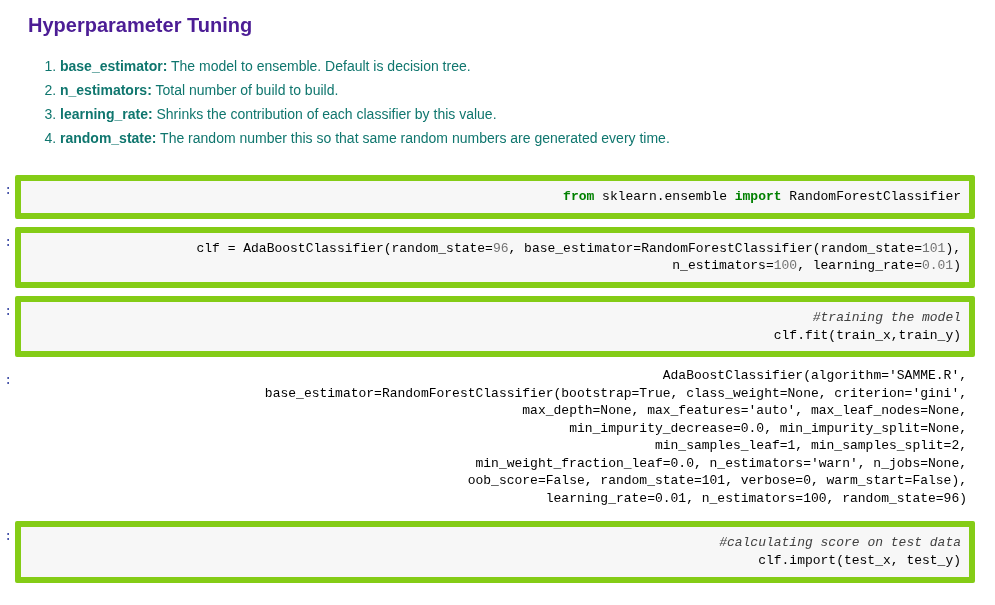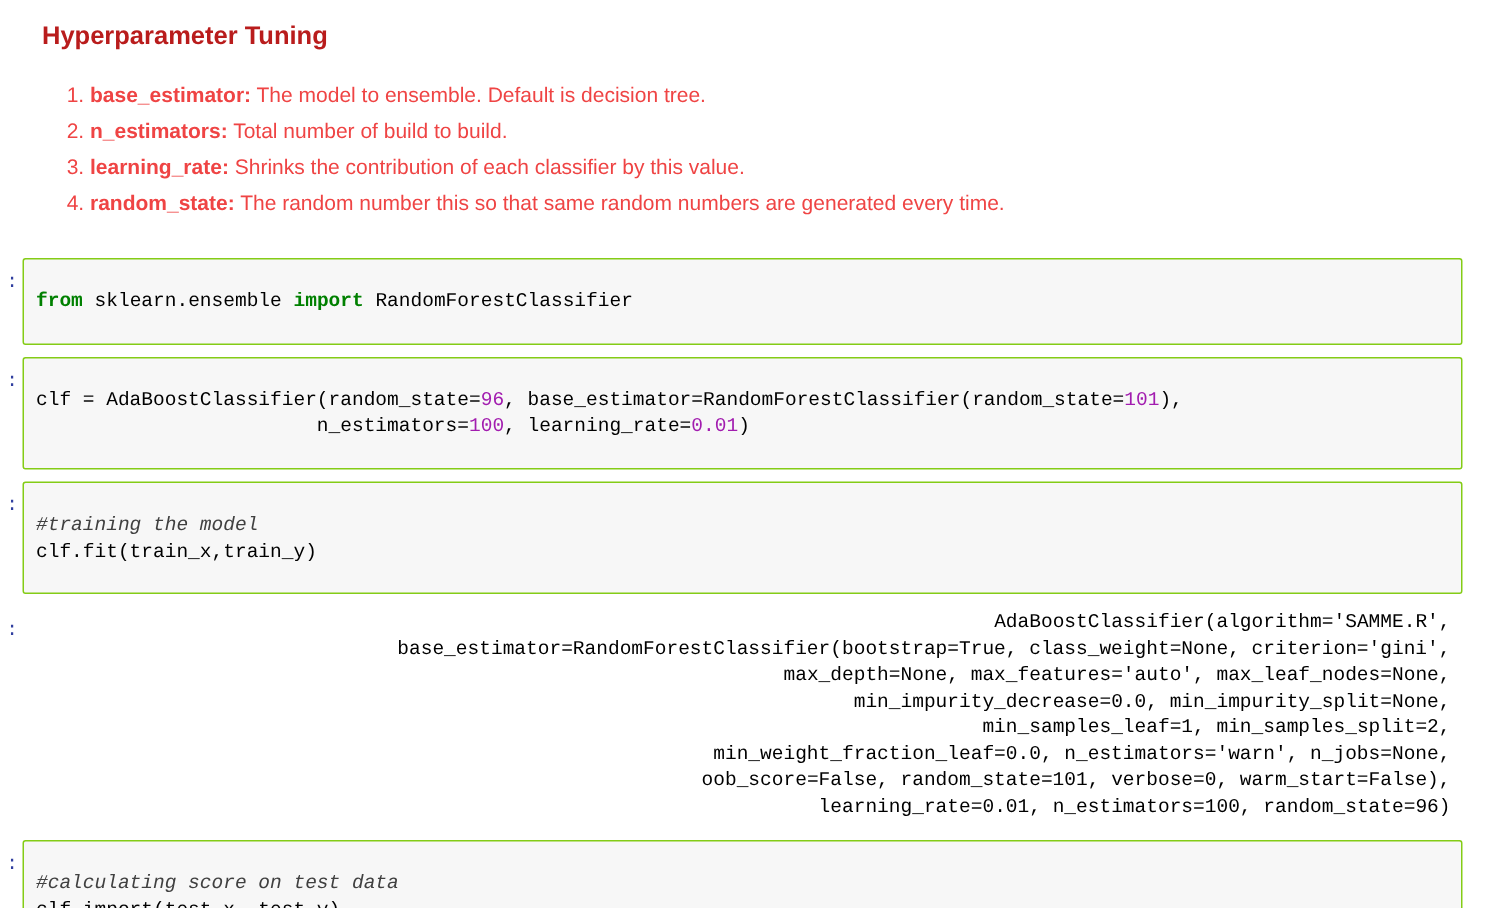--- a/index.html
+++ b/index.html
@@ -6,30 +6,30 @@
     margin: 0;
     padding: 10px 20px 10px 0;
     font-family: -apple-system, BlinkMacSystemFont, "Segoe UI", Helvetica, Arial, sans-serif;
     font-size: 14px;
     color: #333;
     background: #fff;
     width: 995px;
     box-sizing: border-box;
   }
   h1.title {
-    font-size: 17px;
+    font-size: 20px;
     font-weight: 700;
     margin: 4px 0 18px 28px;
-    color: #b91c1c;
+    color: #4c1d95;
   }
   ol.param-list {
     margin: 0 0 25px 40px;
     padding: 0 0 0 20px;
     line-height: 1.65;
-    color: #ef4444;
+    color: #0f766e;
   }
   ol.param-list li {
     margin-bottom: 1px;
   }
   ol.param-list b {
     font-weight: 700;
   }
   .cell {
     display: flex;
     margin-bottom: 8px;
@@ -40,40 +40,41 @@
     flex: 0 0 12px;
     text-align: right;
     color: #303F9F;
     font-family: "SFMono-Regular", Consolas, "Liberation Mono", Menlo, monospace;
     font-size: 13px;
     padding: 8px 3px 0 0;
     user-select: none;
   }
   .code-box {
     flex: 1;
-    border: 1px solid #84cc16;
+    border: 6px solid #84cc16;
     background: #f7f7f7;
-    padding: 19px 8px;
+    padding: 7px 8px;
     border-radius: 2px;
+    text-align: right;
   }
   pre {
     margin: 0;
     font-family: "SFMono-Regular", Consolas, "Liberation Mono", Menlo, monospace;
     font-size: 13px;
     line-height: 1.35;
     white-space: pre;
     color: #000;
   }
   .output-box {
     flex: 1;
     padding: 2px 8px 6px 8px;
     text-align: right;
   }
   .tok-kw   { color: #008000; font-weight: bold; }
-  .tok-num  { color: #a21caf; }
+  .tok-num  { color: #737373; }
   .tok-com  { color: #404040; font-style: italic; }
   .cursor-ibeam {
     position: relative;
     left: 420px;
     top: -6px;
     font-size: 16px;
     color: #000;
     line-height: 0;
     height: 0;
   }

